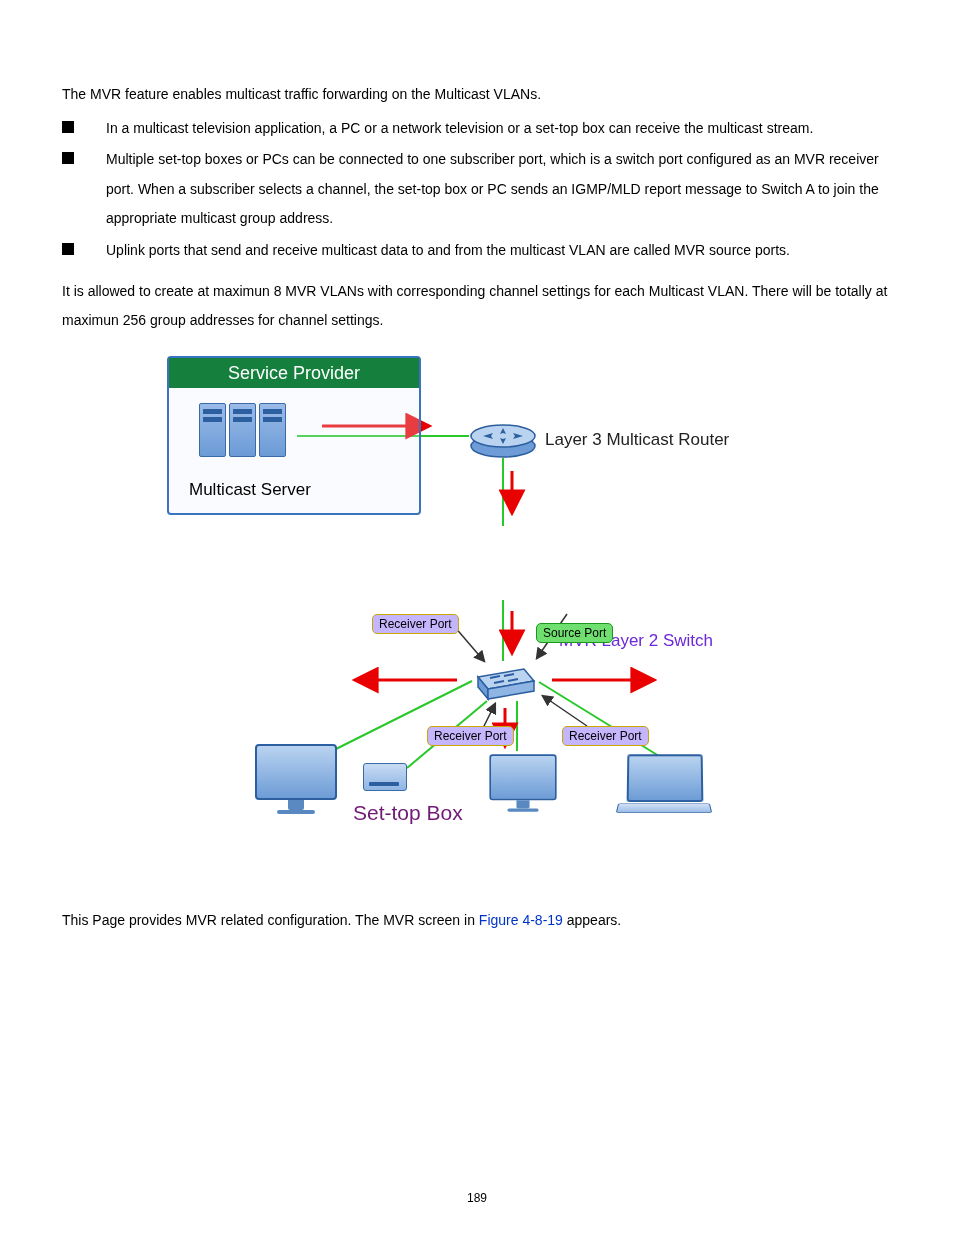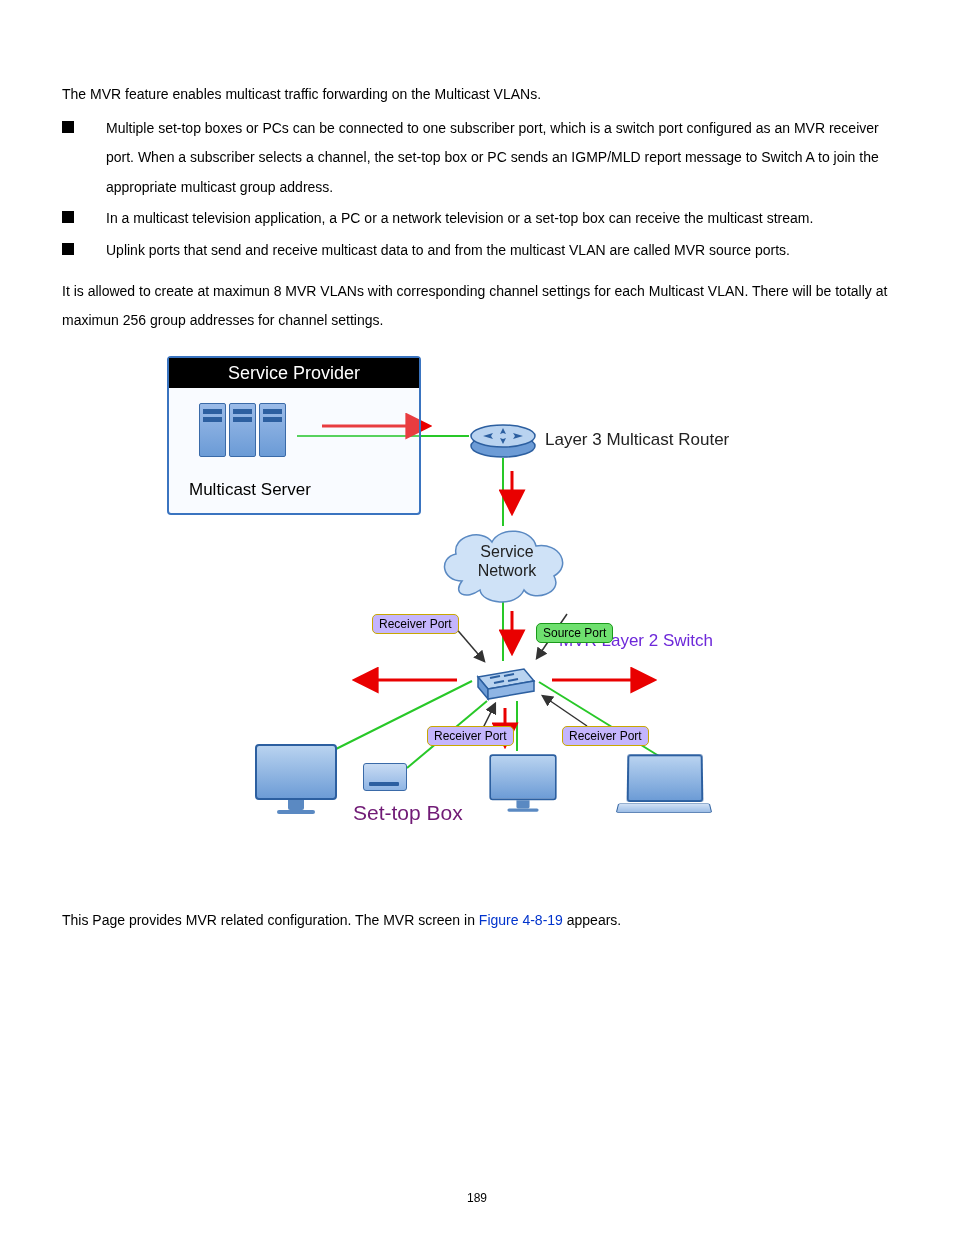--- a/index.html
+++ b/index.html
@@ -6,21 +6,21 @@
   .page{width:954px;min-height:1235px;margin:0 auto;position:relative;box-sizing:border-box;padding:80px 62px 40px 62px;}
   .para{font-size:14px;line-height:2.0;margin:0 0 6px 0;}
   .para.wide{line-height:2.1;}
   ul.bullets{list-style:none;margin:2px 0 12px 0;padding:0;}
   ul.bullets li{position:relative;padding-left:44px;font-size:14px;line-height:2.1;margin-bottom:2px;}
   ul.bullets li::before{content:"";position:absolute;left:0;top:7px;width:12px;height:12px;background:#000;}
   .figref{color:#0033cc;}
   .pagenum{position:absolute;left:0;right:0;bottom:30px;text-align:center;font-size:12px;}
   .diagram{width:620px;height:510px;margin:20px auto 40px auto;position:relative;}
   .spbox{position:absolute;left:0;top:0;width:250px;height:155px;border:2px solid #3a74c0;border-radius:4px;background:rgba(230,240,255,0.25);}
-  .sphdr{height:30px;line-height:30px;text-align:center;font-size:18px;color:#fff;background:#000000;}
+  .sphdr{height:30px;line-height:30px;text-align:center;font-size:18px;color:#fff;background:#15803d;}
   .servers{position:absolute;left:30px;top:45px;display:flex;gap:3px;}
   .server{width:25px;height:52px;background:linear-gradient(#9bbbe8,#6b9bd6);border:1px solid #3a6aa8;border-radius:2px;position:relative;}
   .server::before,.server::after{content:"";position:absolute;left:3px;right:3px;height:5px;background:#2c5fa0;}
   .server::before{top:5px;} .server::after{top:13px;}
   .mslabel{position:absolute;left:20px;top:122px;font-size:17px;color:#000000;}
   .router{position:absolute;left:302px;top:62px;width:68px;height:40px;}
   .router svg{width:100%;height:100%;}
   .l3label{position:absolute;left:378px;top:74px;font-size:17px;color:#222;}
   .cloud{position:absolute;left:265px;top:160px;width:150px;height:90px;}
   .cloud svg{position:absolute;left:0;top:0;width:100%;height:100%;}
@@ -50,22 +50,22 @@
   svg.connectors{position:absolute;left:0;top:0;width:620px;height:510px;pointer-events:none;}
 </style>
 </head>
 <body>
 
 <div class="page">
 
   <p class="para">The MVR feature enables multicast traffic forwarding on the Multicast VLANs.</p>
 
   <ul class="bullets">
+    <li>In a multicast television application, a PC or a network television or a set-top box can receive the multicast stream.</li>
     <li>Multiple set-top boxes or PCs can be connected to one subscriber port, which is a switch port configured as an MVR receiver port. When a subscriber selects a channel, the set-top box or PC sends an IGMP/MLD report message to Switch A to join the appropriate multicast group address.</li>
-    <li>In a multicast television application, a PC or a network television or a set-top box can receive the multicast stream.</li>
     <li>Uplink ports that send and receive multicast data to and from the multicast VLAN are called MVR source ports.</li>
   </ul>
 
   <p class="para wide">It is allowed to create at maximun 8 MVR VLANs with corresponding channel settings for each Multicast VLAN. There will be totally at maximun 256 group addresses for channel settings.</p>
 
   <div class="diagram">
 
     <svg class="connectors" viewBox="0 0 620 510">
       <defs>
         <marker id="arR" viewBox="0 0 10 10" refX="8" refY="5" markerWidth="9" markerHeight="9" orient="auto-start-reverse">
@@ -112,29 +112,20 @@
         <ellipse cx="34" cy="28" rx="32" ry="11" fill="#6d9cd6" stroke="#2c5fa0" stroke-width="1.5"></ellipse>
         <ellipse cx="34" cy="18" rx="32" ry="11" fill="#b9d3f0" stroke="#2c5fa0" stroke-width="1.5"></ellipse>
         <path d="M14 18 l10 -3 l-2 3 l2 3 z" fill="#2c5fa0"></path>
         <path d="M54 18 l-10 -3 l2 3 l-2 3 z" fill="#2c5fa0"></path>
         <path d="M34 10 l-3 6 l3 -1 l3 1 z" fill="#2c5fa0"></path>
         <path d="M34 26 l-3 -6 l3 1 l3 -1 z" fill="#2c5fa0"></path>
       </svg>
     </div>
     <div class="l3label">Layer 3 Multicast Router</div>
 
-    <div class="cloud">
-      <svg viewBox="0 0 150 90">
-        <path d="M30 65 C10 65 6 42 24 38 C20 20 50 12 60 26 C68 10 100 12 104 30 C128 26 140 50 122 60 C132 78 100 86 92 74 C84 92 50 88 48 74 C34 84 20 78 30 65 Z" fill="#cfe2f7" stroke="#5a89c2" stroke-width="1.5"></path>
-      </svg>
-      <div class="ctext">
-        <span>Service</span><br>
-        <span>Network</span>
-      </div>
-    </div>
 
     <div class="switch">
       <svg viewBox="0 0 68 40">
         <polygon points="6,16 52,8 62,20 16,28" fill="#b9d3f0" stroke="#2c5fa0" stroke-width="1.5"></polygon>
         <polygon points="6,16 16,28 16,38 6,26" fill="#6d9cd6" stroke="#2c5fa0" stroke-width="1.5"></polygon>
         <polygon points="16,28 62,20 62,30 16,38" fill="#8fb5e4" stroke="#2c5fa0" stroke-width="1.5"></polygon>
         <path d="M18 17 l10 -2 M32 15 l10 -2 M22 22 l10 -2 M36 20 l10 -2" stroke="#2c5fa0" stroke-width="2"></path>
       </svg>
     </div>
     <div class="mvrswitch">MVR Layer 2 Switch</div>

